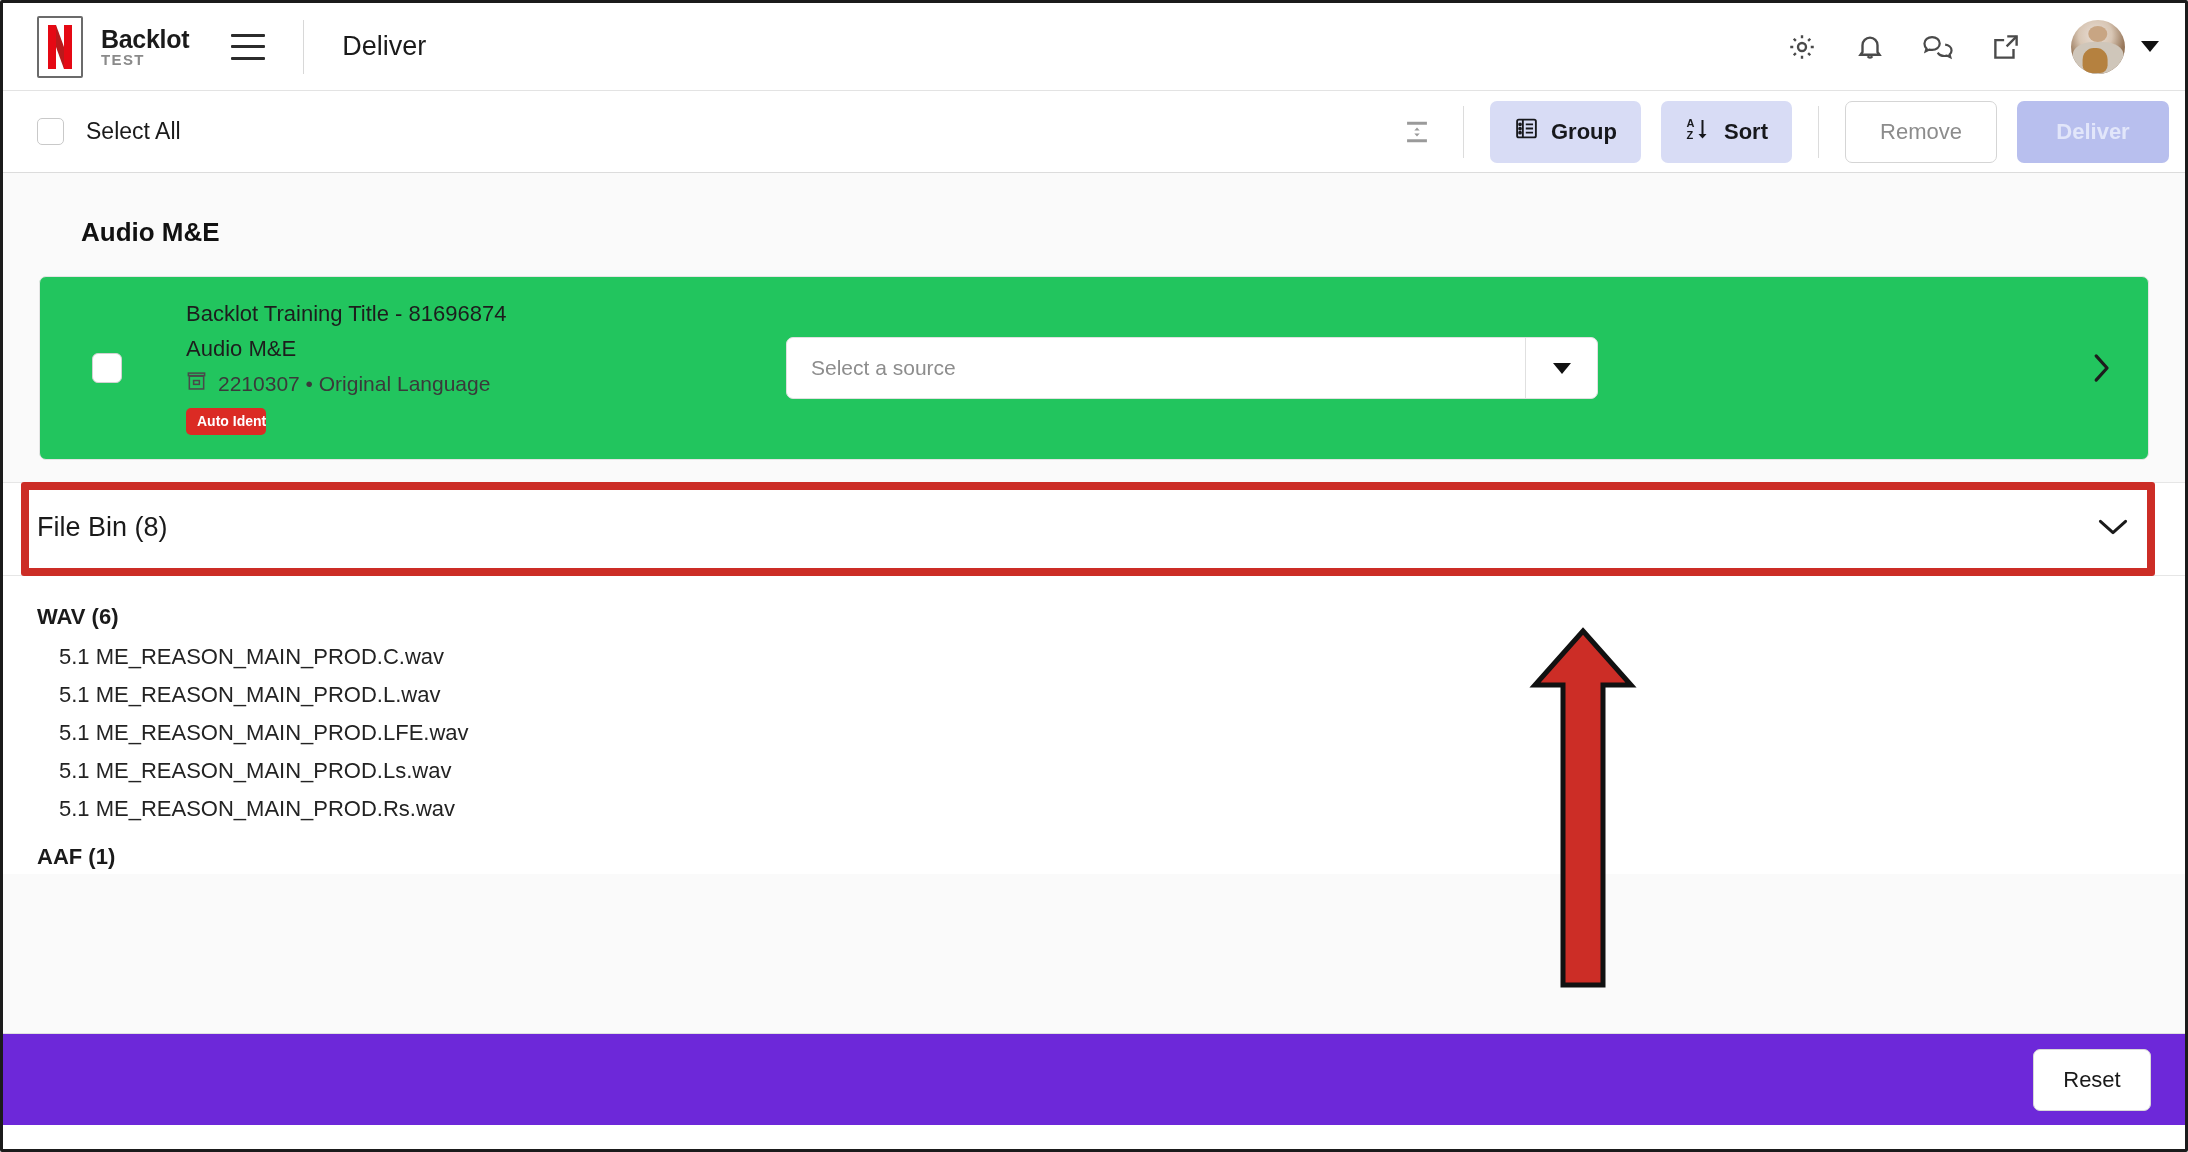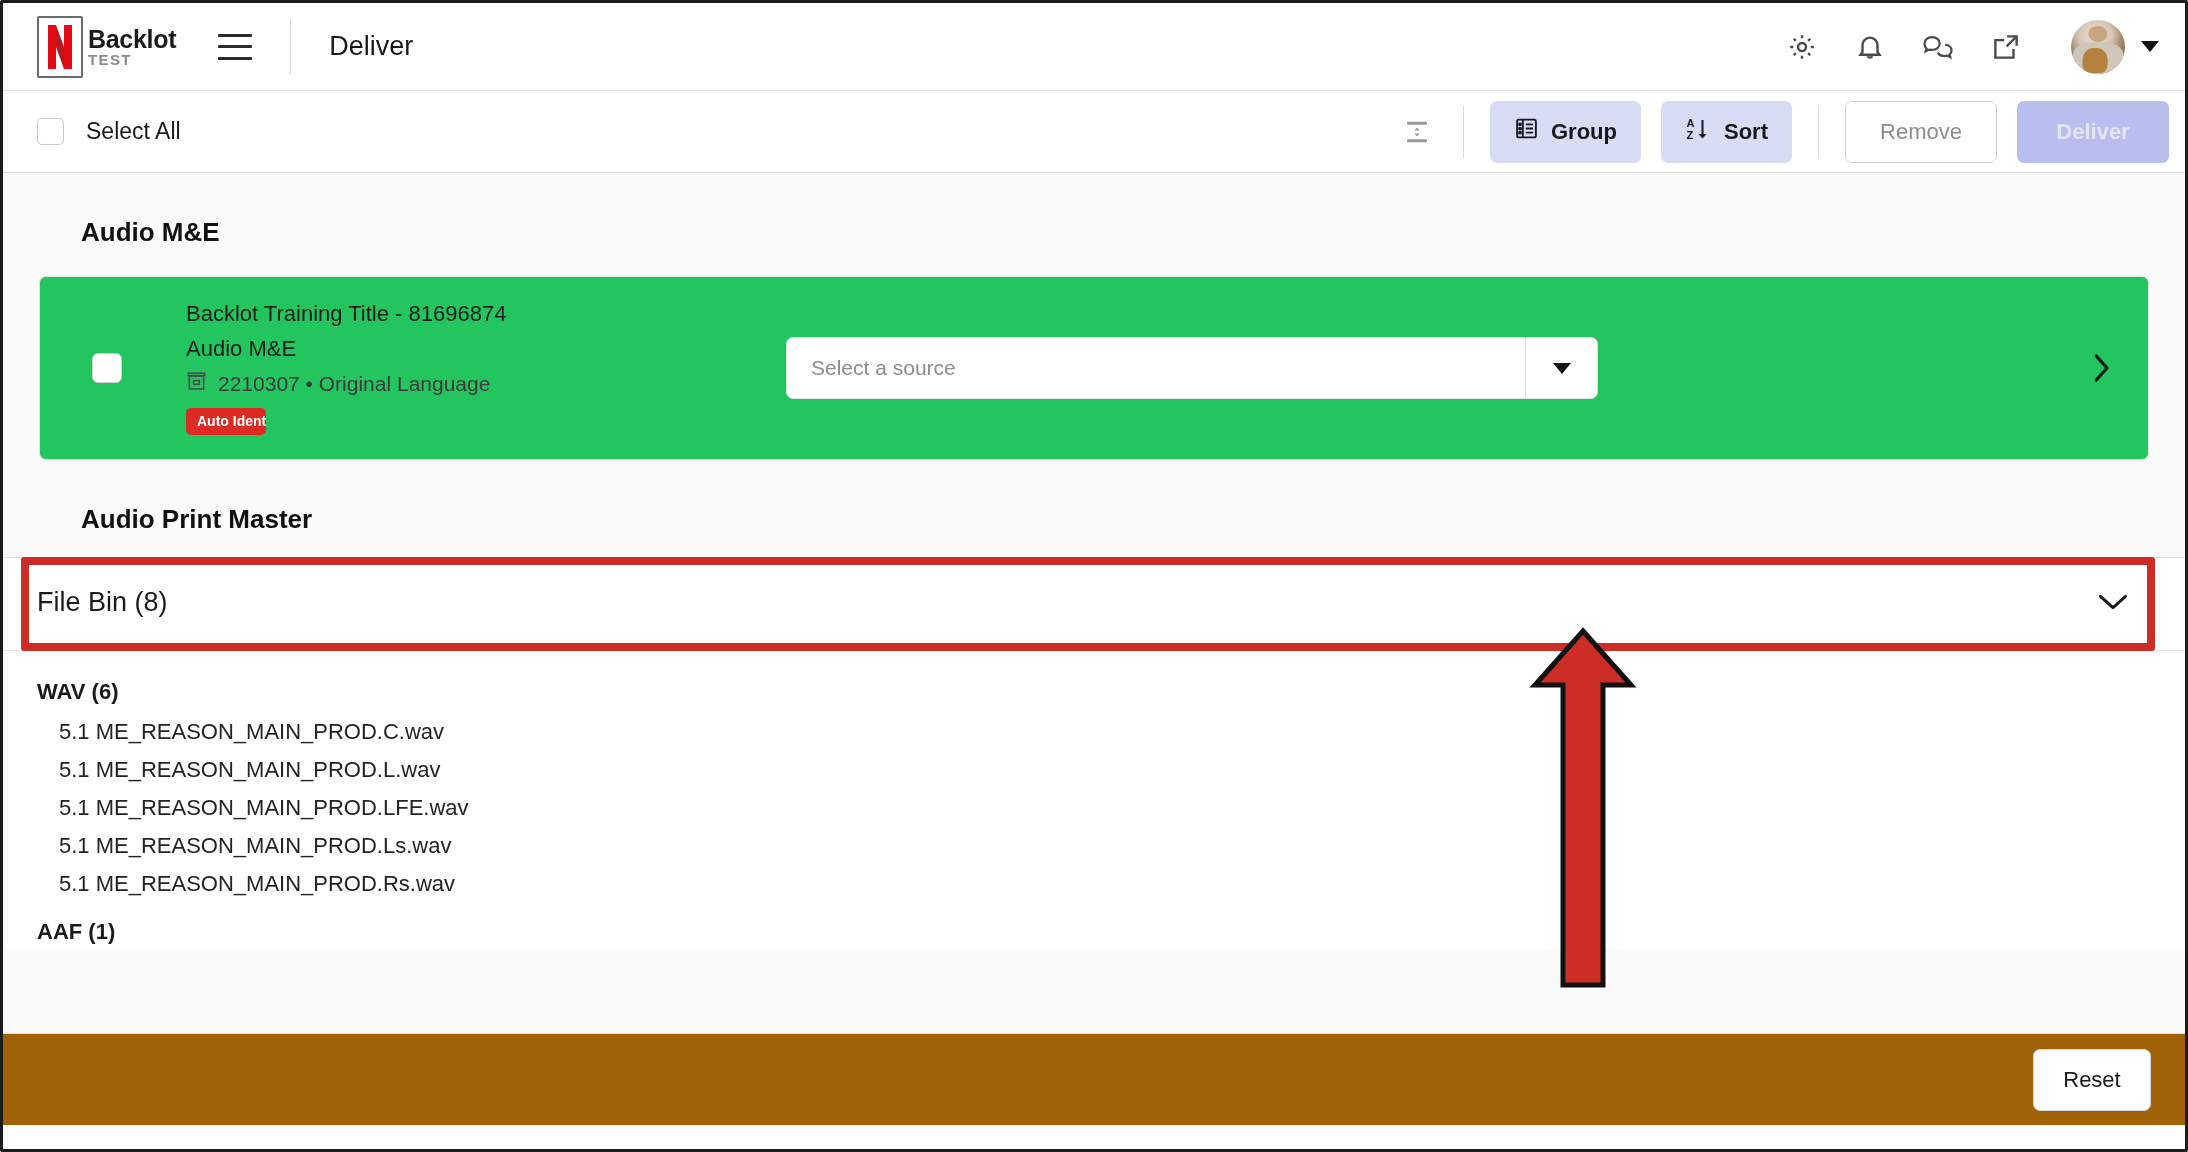--- a/index.html
+++ b/index.html
@@ -20,21 +20,21 @@
 
   
   .topnav {
     height: 88px;
     background: #ffffff;
     border-bottom: 1px solid #e3e3e3;
     display: flex;
     align-items: center;
     padding: 0 26px 0 34px;
   }
-  .brand { display: flex; align-items: center; gap: 5px; }
+  .brand { display: flex; align-items: center; gap: 18px; }
   .nflx-logo {
     width: 46px; height: 62px;
     border: 2px solid #6b6b6b;
     border-radius: 2px;
     display: flex; align-items: center; justify-content: center;
     background: #fff;
     position: relative;
   }
   .nflx-logo svg { display: block; }
   .brand-text { line-height: 1.05; }
@@ -162,21 +162,21 @@
   .filebin-chevron { margin-left: auto; display: flex; align-items: center; color: #1a1a1a; }
 
   .bin-body { background: #ffffff; padding: 28px 0 0 0; height: 298px; overflow: hidden; }
   .group-head { font-size: 22px; font-weight: bold; color: #1a1a1a; padding: 0 0 8px 34px; }
   .file-row { font-size: 22px; color: #232323; padding: 6px 0 6px 56px; }
   .group-head-cut { font-size: 22px; font-weight: bold; color: #1a1a1a; padding: 16px 0 0 34px; }
 
   
   .footer {
     position: absolute; left: 0; bottom: 0; width: 100%; height: 92px;
-    background: #a16207; border-top: 1px solid #e0e0e0;
+    background: #6d28d9; border-top: 1px solid #e0e0e0;
     display: flex; align-items: center; justify-content: flex-end;
     padding-right: 34px;
   }
   .btn-reset {
     height: 62px; min-width: 118px; border: 1px solid #d8d8d8; border-radius: 7px;
     background: #fff; color: #1a1a1a; font-size: 22px;
     display: flex; align-items: center; justify-content: center; cursor: pointer;
   }
 
   
@@ -332,21 +332,20 @@
           </div>
         </div>
 
         <div class="chev-right">
           <svg width="26" height="34" viewBox="0 0 20 28" fill="none" stroke="#1d1d1d" stroke-width="2.6" stroke-linecap="round" stroke-linejoin="round">
             <path d="M6 4l9 10-9 10"></path>
           </svg>
         </div>
       </div>
 
-      <div class="section-title-2">Audio Print Master</div>
 
       <div class="filebin-wrap">
         <div class="filebin-highlight"></div>
         <div class="filebin-row">
           <div class="filebin-label">File Bin (8)</div>
           <div class="filebin-chevron">
             <svg width="32" height="20" viewBox="0 0 28 17" fill="none" stroke="#1a1a1a" stroke-width="2.6" stroke-linecap="round" stroke-linejoin="round">
               <path d="M3 3.5l11 10 11-10"></path>
             </svg>
           </div>

